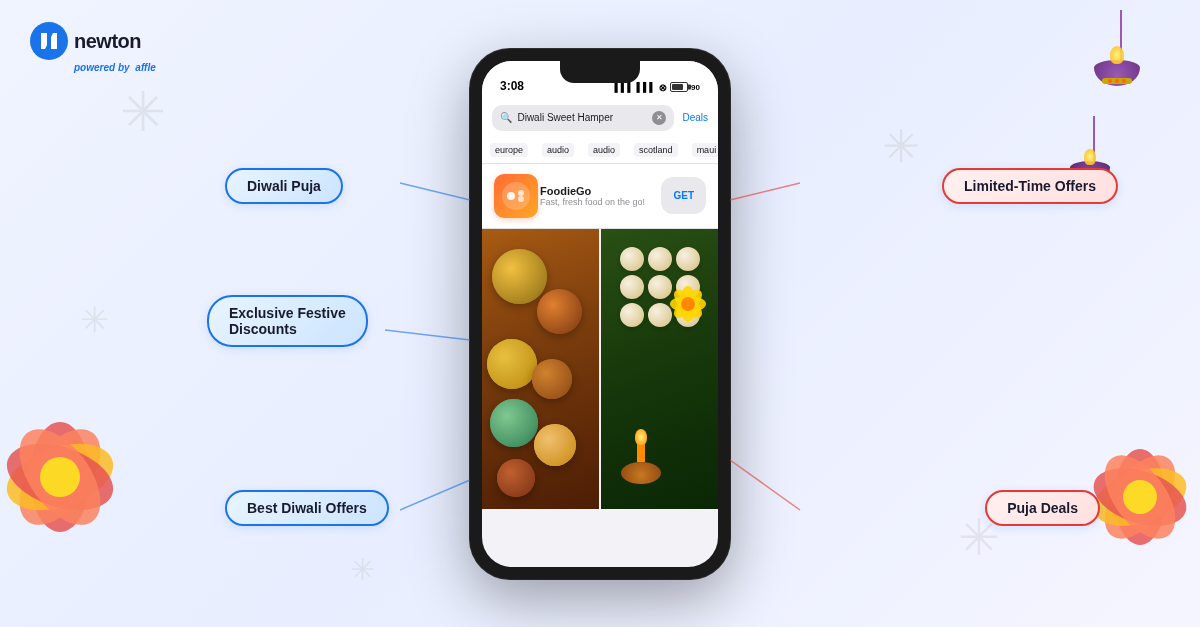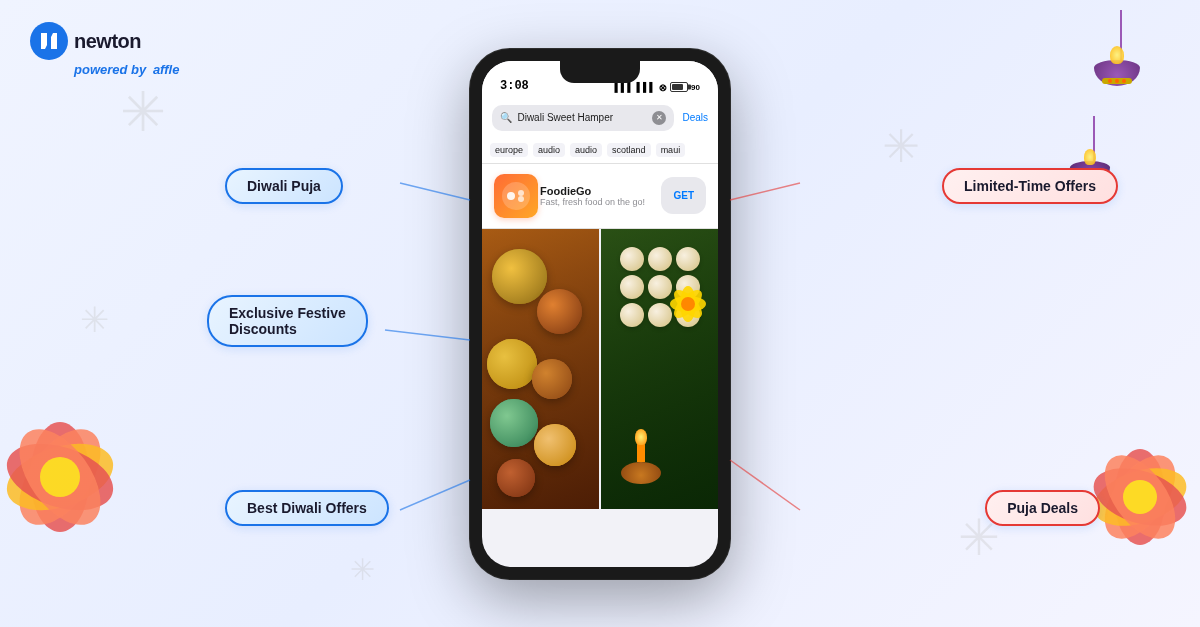--- a/index.html
+++ b/index.html
@@ -37,21 +37,21 @@
       color: white;
       font-weight: 900;
     }
     .logo-text {
       font-size: 20px;
       font-weight: 700;
       color: #1a1a2e;
       letter-spacing: -0.5px;
     }
     .powered-by {
-      font-size: 13px;
+      font-size: 10px;
       color: #666;
       margin-top: 2px;
       margin-left: 44px;
     }
     .powered-by span {
       font-weight: 700;
       color: #1a73e8;
       font-style: italic;
     }
 
@@ -97,21 +97,21 @@
     .status-bar {
       height: 38px;
       background: white;
       display: flex;
       align-items: flex-end;
       justify-content: space-between;
       padding: 0 18px 6px;
       font-size: 11px;
       font-weight: 600;
     }
-    .status-time { font-size: 12px; font-weight: 700; font-family: Liberation Mono, monospace; }
+    .status-time { font-size: 12px; font-weight: 700; }
     .status-icons { display: flex; gap: 3px; align-items: center; font-size: 9px; }
     .battery-icon {
       width: 18px;
       height: 10px;
       border: 1.5px solid #333;
       border-radius: 2px;
       position: relative;
       display: flex;
       align-items: center;
       padding: 1px;
@@ -175,21 +175,21 @@
       color: #007aff;
       font-weight: 500;
       white-space: nowrap;
     }
 
     
     .tags-row {
       background: white;
       padding: 4px 8px 6px;
       display: flex;
-      gap: 5px;
+      gap: 14px;
       overflow: hidden;
       border-bottom: 0.5px solid #e0e0e0;
     }
     .tag-item {
       font-size: 9px;
       color: #1a1a1a;
       white-space: nowrap;
       padding: 2px 5px;
       background: #f2f2f7;
       border-radius: 4px;

